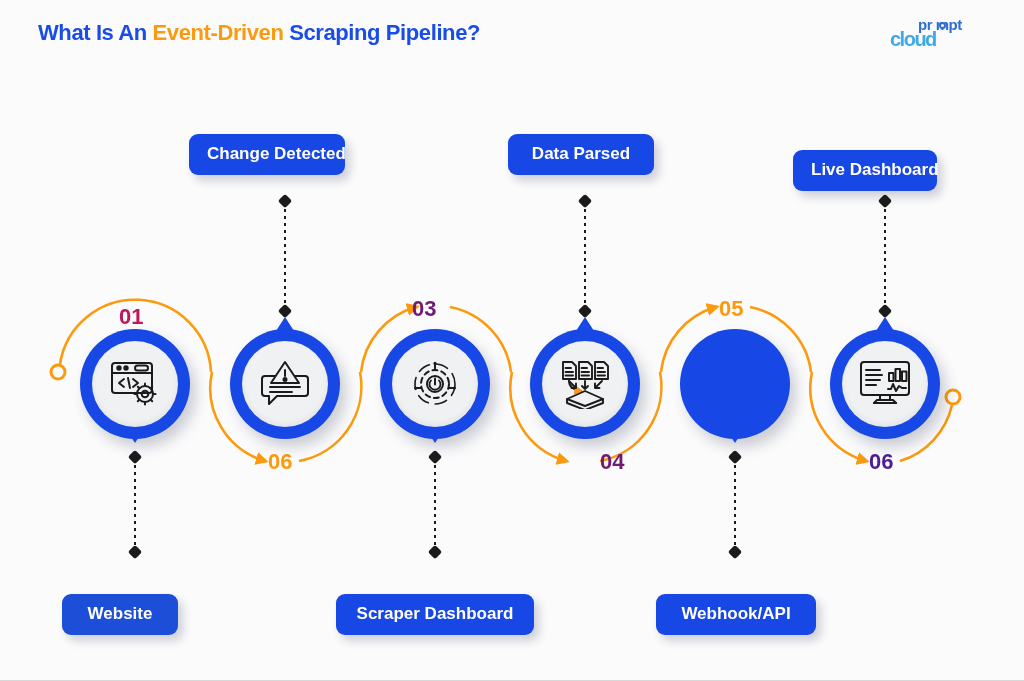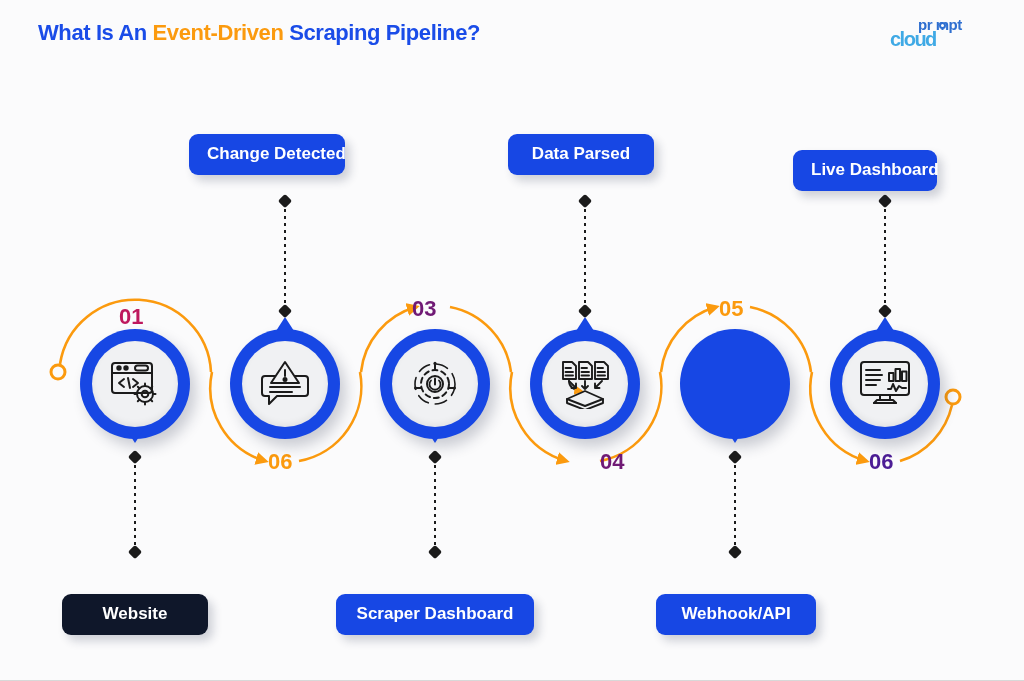--- a/index.html
+++ b/index.html
@@ -305,18 +305,18 @@
   <span class="dline"></span>
   <span class="dia bot"></span>
 </div>
 
 <div class="connector" style="left:879px; top:196px; height:120px;">
   <span class="dia top"></span>
   <span class="dline"></span>
   <span class="dia bot"></span>
 </div>
 
-<div class="pill" style="left: 62px; top: 594px; width: 146px; background: #0f172a;">Website</div>
+<div class="pill" style="left: 62px; top: 594px; width: 116px; background: #1d4ed8;">Website</div>
 <div class="pill" style="left: 189px; top: 134px; width: 156px; background: rgb(23, 71, 228);">Change Detected</div>
 <div class="pill" style="left: 336px; top: 594px; width: 198px; background: rgb(23, 71, 228);">Scraper Dashboard</div>
 <div class="pill" style="left: 508px; top: 134px; width: 146px; background: rgb(23, 71, 228);">Data Parsed</div>
 <div class="pill" style="left: 656px; top: 594px; width: 160px; background: rgb(23, 71, 228);">Webhook/API</div>
 <div class="pill" style="left: 793px; top: 150px; width: 144px; background: rgb(23, 71, 228);">Live Dashboard</div>
 
 </body></html>

